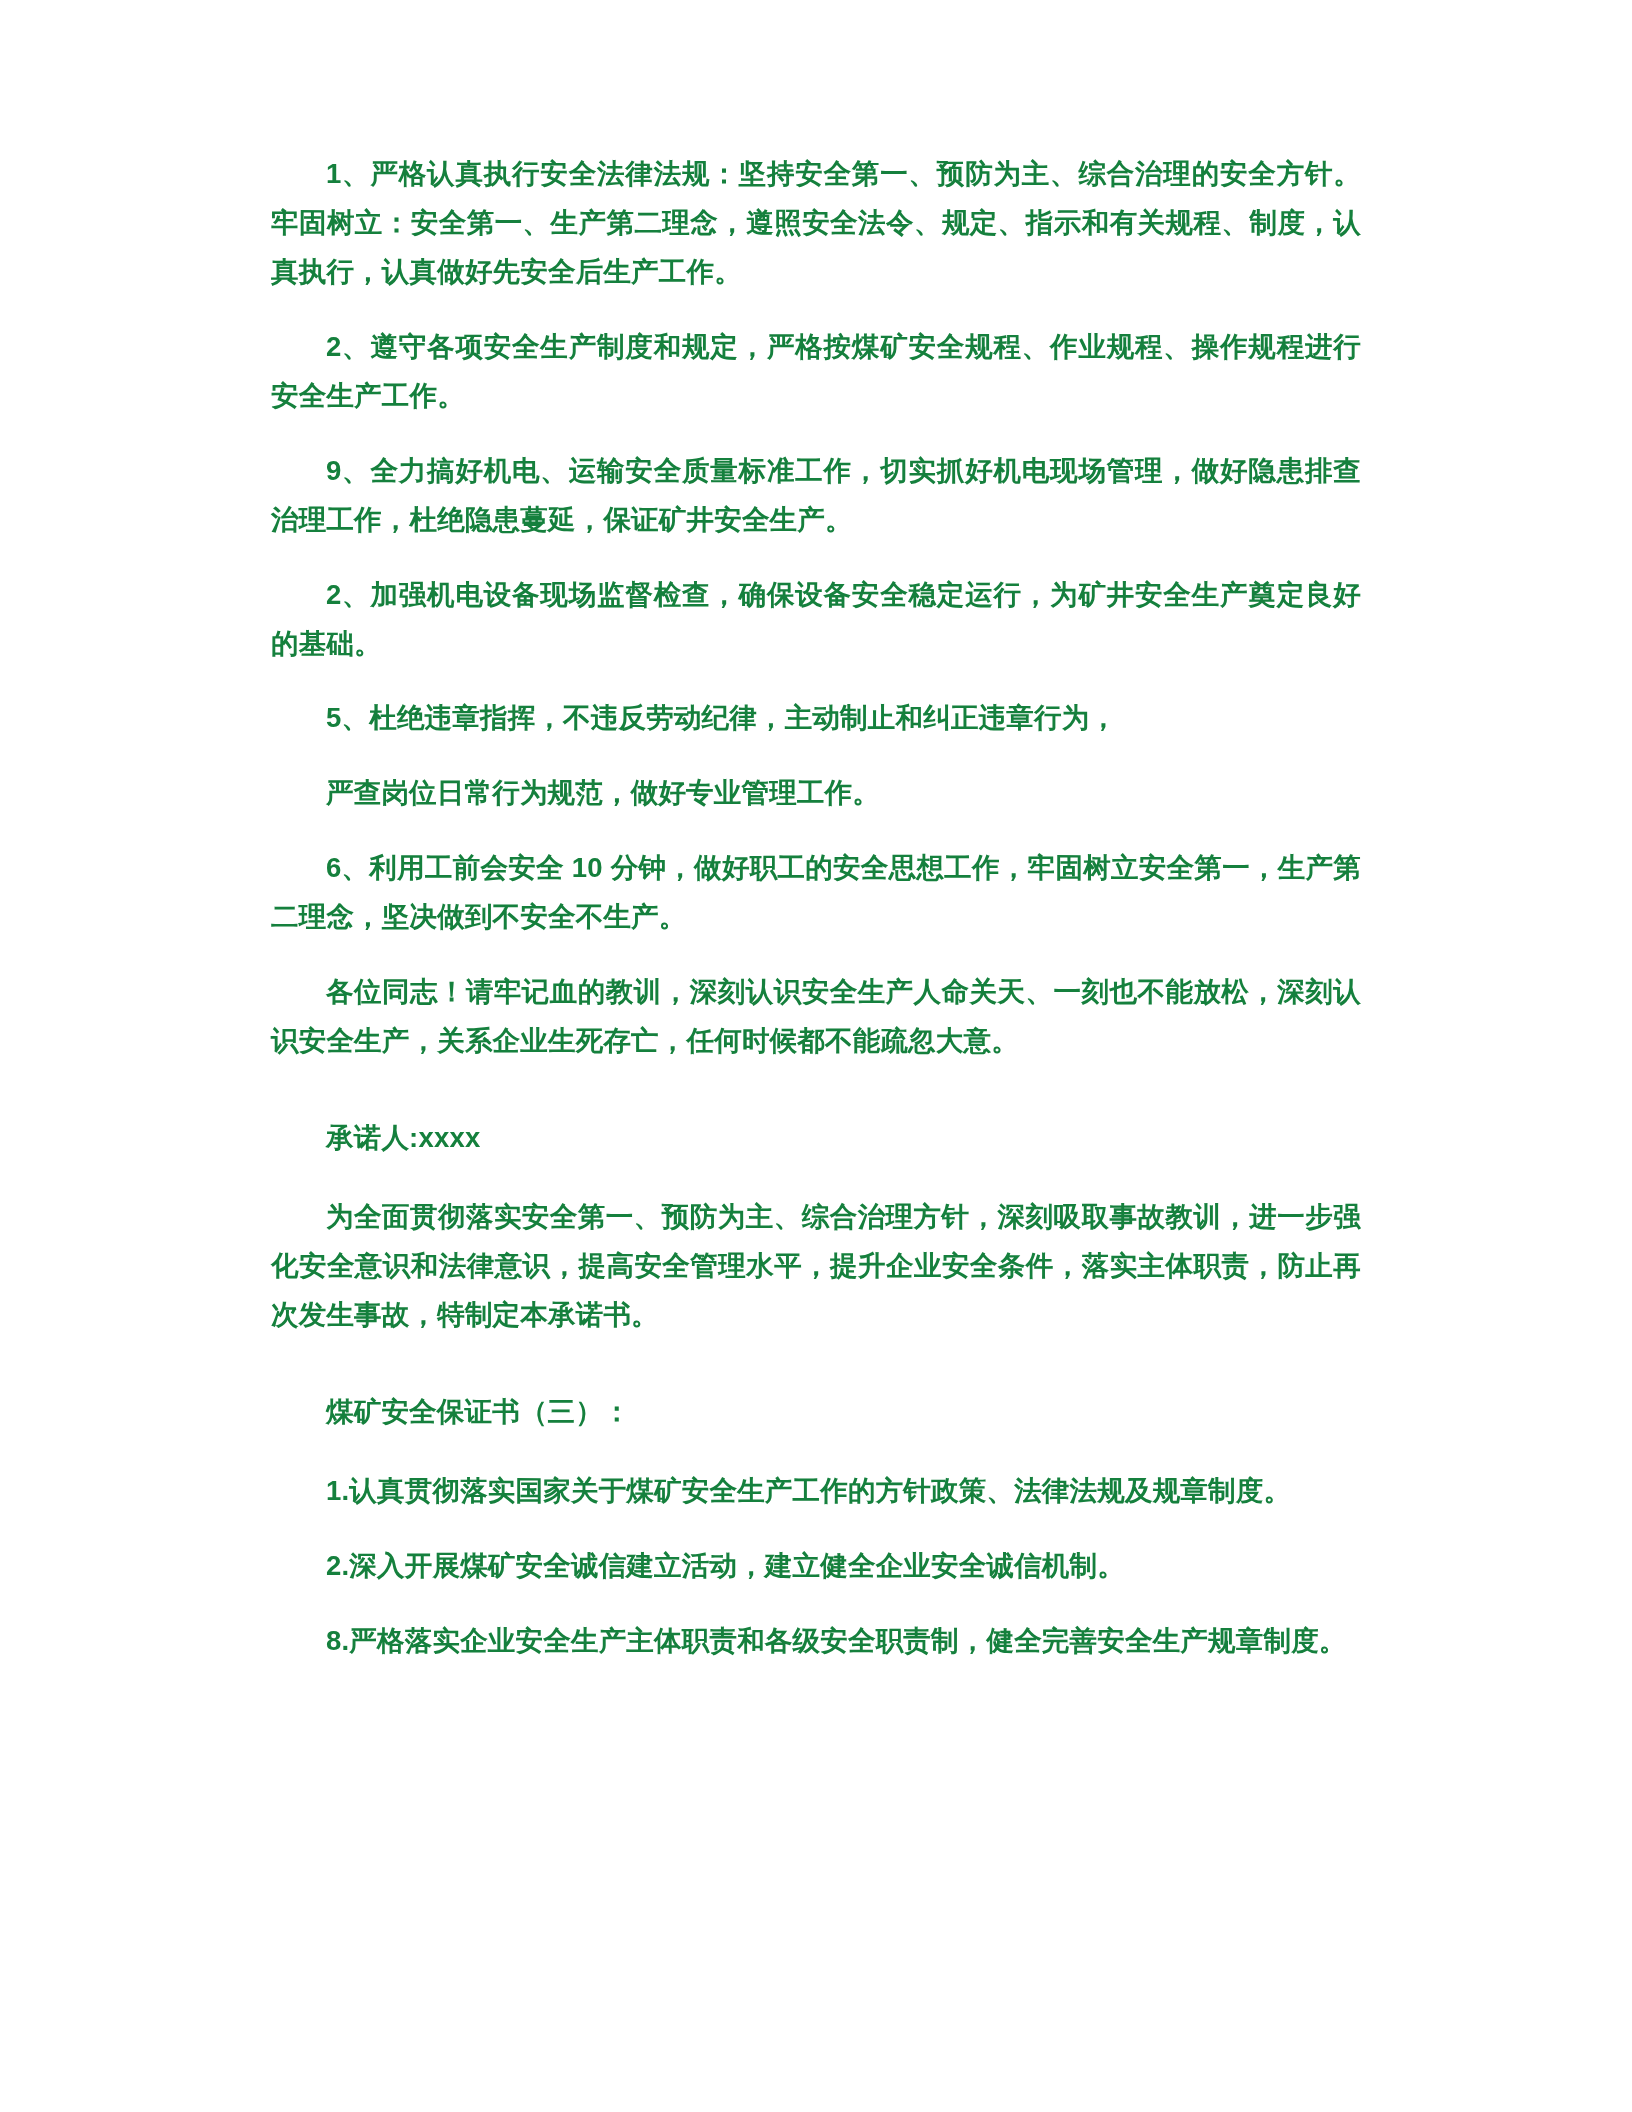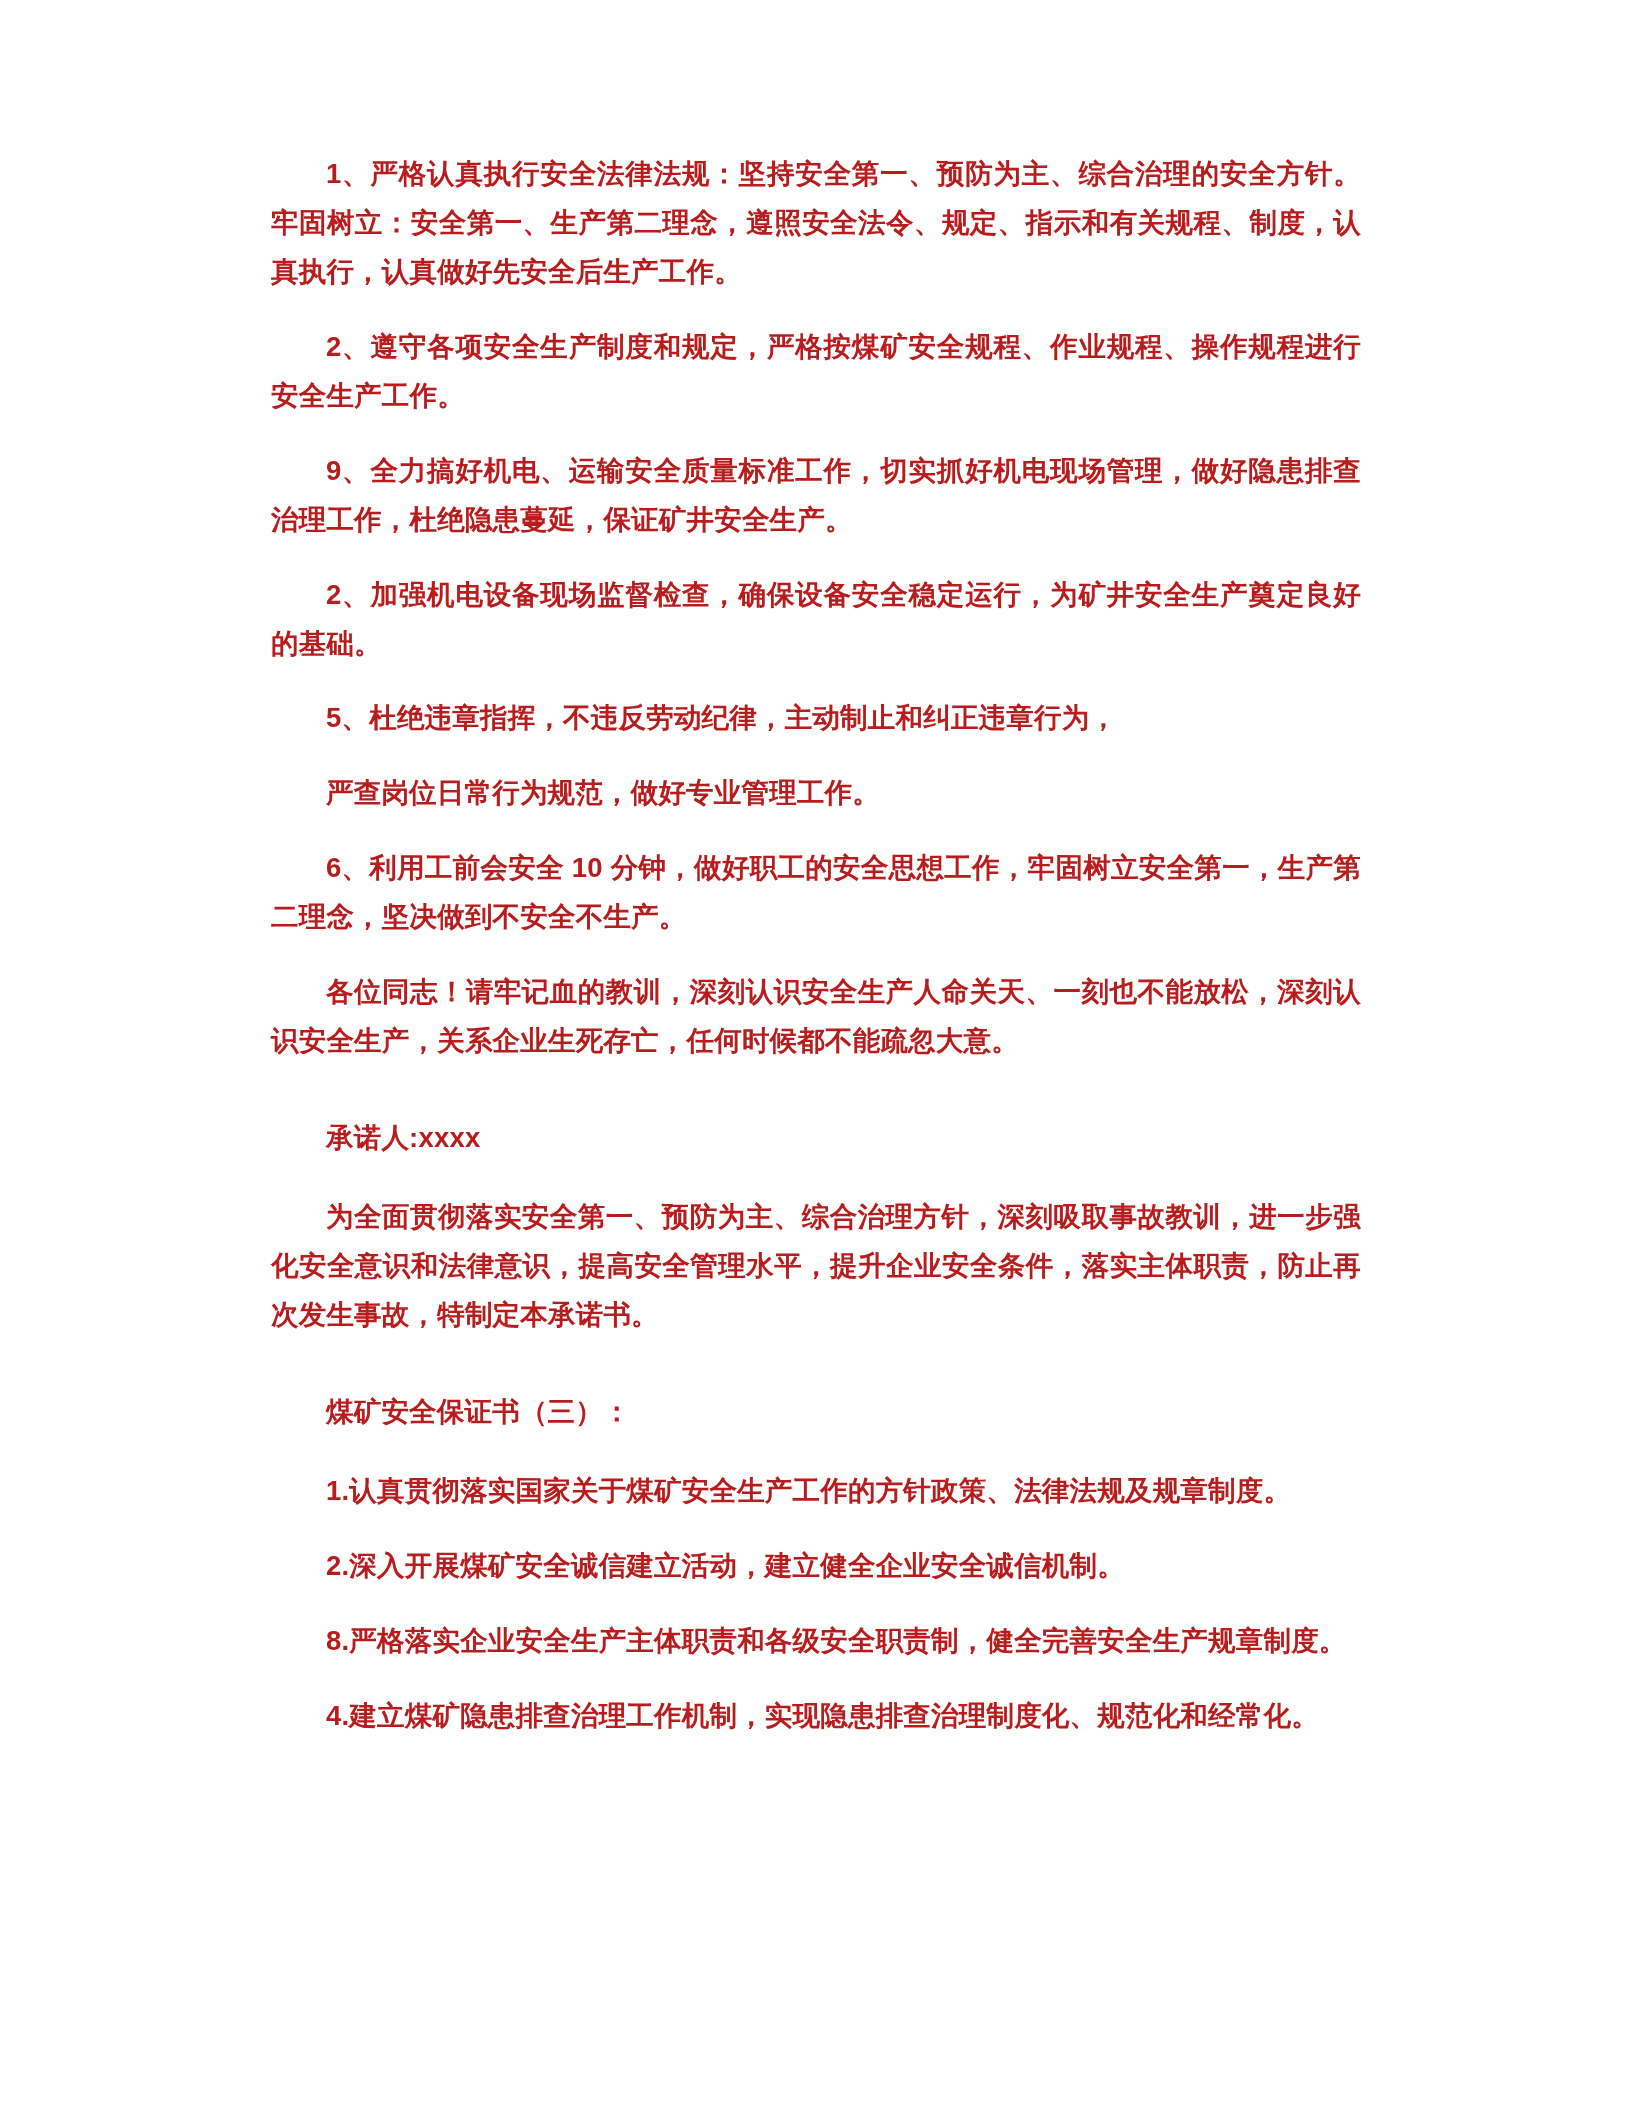--- a/index.html
+++ b/index.html
@@ -16,21 +16,21 @@
     padding: 150px 200px 0 200px;
     font-family: "Liberation Sans", "DejaVu Sans", sans-serif;
   }
   .doc-body {
     width: 1090px;
     margin: 0 auto;
   }
   p.para {
     font-size: 27.5px;
     line-height: 1.78;
-    color: #b91c1c;
+    color: #15803d;
     margin: 0 0 26px 0;
     text-align: justify;
     font-weight: 600;
     letter-spacing: 0.2px;
   }
   p.indent {
     text-indent: 55px;
   }
   p.tight {
     margin-bottom: 30px;
@@ -50,16 +50,15 @@
     <p class="para indent">5、杜绝违章指挥，不违反劳动纪律，主动制止和纠正违章行为，</p>
     <p class="para indent">严查岗位日常行为规范，做好专业管理工作。</p>
     <p class="para indent">6、利用工前会安全 10 分钟，做好职工的安全思想工作，牢固树立安全第一，生产第二理念，坚决做到不安全不生产。</p>
     <p class="para indent">各位同志！请牢记血的教训，深刻认识安全生产人命关天、一刻也不能放松，深刻认识安全生产，关系企业生死存亡，任何时候都不能疏忽大意。</p>
     <p class="para indent tight">承诺人:xxxx</p>
     <p class="para indent">为全面贯彻落实安全第一、预防为主、综合治理方针，深刻吸取事故教训，进一步强化安全意识和法律意识，提高安全管理水平，提升企业安全条件，落实主体职责，防止再次发生事故，特制定本承诺书。</p>
     <p class="para indent tight">煤矿安全保证书（三）：</p>
     <p class="para indent">1.认真贯彻落实国家关于煤矿安全生产工作的方针政策、法律法规及规章制度。</p>
     <p class="para indent">2.深入开展煤矿安全诚信建立活动，建立健全企业安全诚信机制。</p>
     <p class="para indent">8.严格落实企业安全生产主体职责和各级安全职责制，健全完善安全生产规章制度。</p>
-    <p class="para indent">4.建立煤矿隐患排查治理工作机制，实现隐患排查治理制度化、规范化和经常化。</p>
 
   </div>
 </div>
 
 </body></html>

